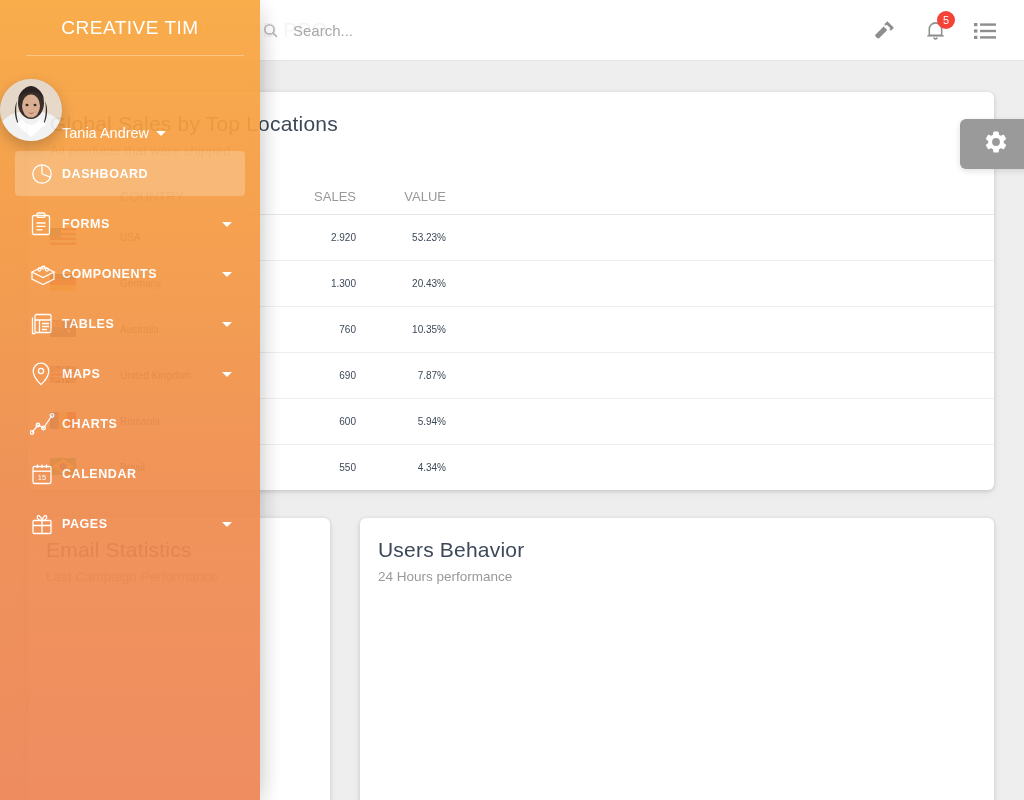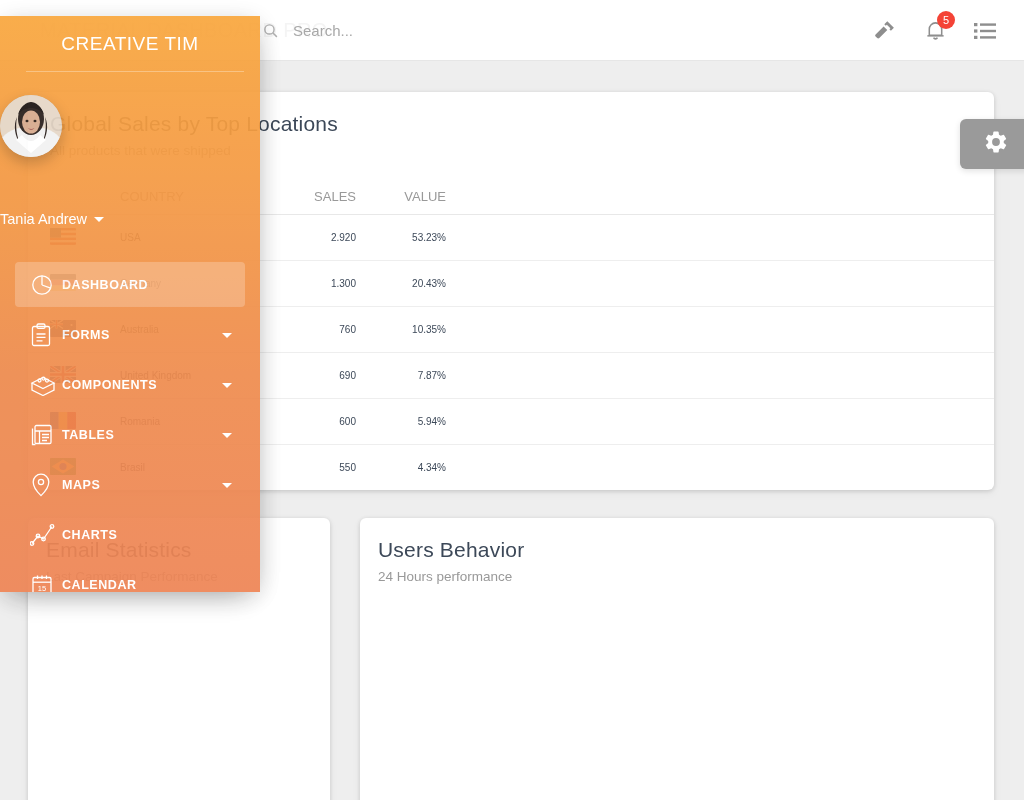--- a/index.html
+++ b/index.html
@@ -102,60 +102,59 @@
   #settings-toggle {
     position: absolute; right: -8px; top: 119px;
     width: 72px; height: 50px; border-radius: 6px 0 0 6px;
     background: #9a9a9a; display: flex; align-items: center;
     justify-content: center; cursor: pointer; z-index: 40;
     box-shadow: 0 2px 6px rgba(0,0,0,.12);
   }
 
   
   #sidebar {
-    position: absolute; left: 0; top: 16px; width: 260px; height: 576px;
+    position: absolute; left: 0; top: 0; width: 260px; height: 800px;
     z-index: 30;
     background: linear-gradient(to bottom, #f9a73e 0%, #f59a43 28%, #ef8c4e 62%, #ee8556 100%);
     opacity: .93;
     box-shadow: 0 10px 30px -12px rgba(0,0,0,.42), 0 4px 25px 0 rgba(0,0,0,.12);
     overflow: hidden;
   }
   #sidebar-logo {
     height: 56px; display: flex; align-items: center;
     justify-content: center; position: relative;
   }
   #sidebar-logo .logo-text {
     font-size: 19px; color: #ffffff; letter-spacing: .5px;
     font-weight: 400; white-space: nowrap;
   }
   .logo-divider {
     position: absolute; left: 26px; right: 16px; bottom: 0;
     height: 1px; background: rgba(255,255,255,.32);
   }
   #sidebar-user {
-    padding: 23px 0 10px 0; display: flex; flex-direction: column;
-    align-items: flex-start;
-    gap: 41px;
+    padding: 23px 0 10px 0; display: flex; flex-direction: row;
+    align-items: flex-end;
   }
   #avatar {
     width: 62px; height: 62px; border-radius: 50%;
     overflow: hidden; position: relative;
     box-shadow: 0 6px 14px rgba(0,0,0,.22);
     background: #d8c7b6;
   }
   #user-name {
     margin-top: 13px; color: #ffffff; font-size: 14.5px;
     display: flex; align-items: center; gap: 7px; cursor: pointer;
   }
   .caret {
     width: 0; height: 0; border-left: 5px solid transparent;
     border-right: 5px solid transparent; border-top: 5px solid #ffffff;
     display: inline-block;
   }
-  #sidebar-nav { margin-top: 25px; }
+  #sidebar-nav { }
   .nav-item {
     height: 45px; margin: 0 15px 5px 15px; border-radius: 4px;
     display: flex; align-items: center; padding: 0 15px;
     color: #ffffff; cursor: pointer; position: relative;
   }
   .nav-item.active { background: rgba(255,255,255,.23); }
   .nav-icon { width: 30px; flex: 0 0 30px; display: flex; align-items: flex-end; }
   .nav-icon svg { display: block; }
   .nav-label {
     font-size: 12.5px; font-weight: bold; letter-spacing: .55px;

